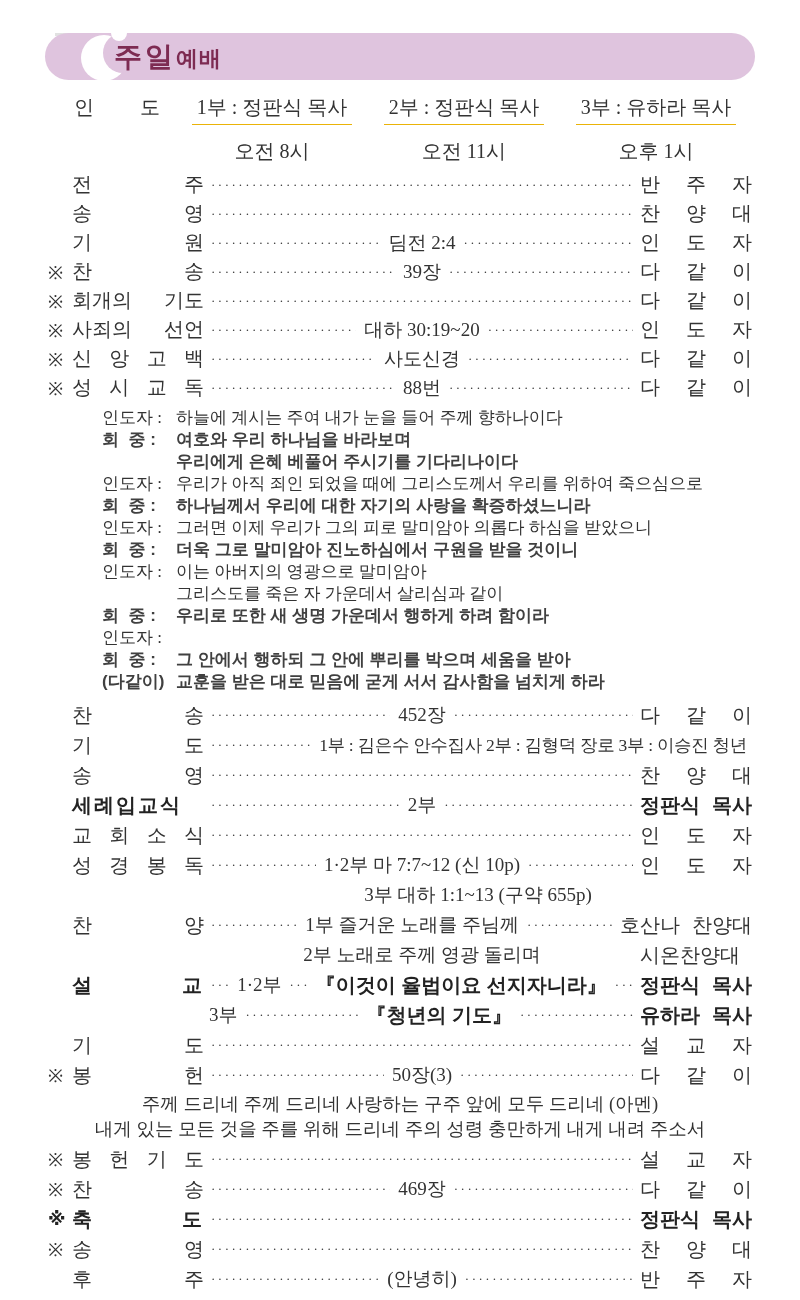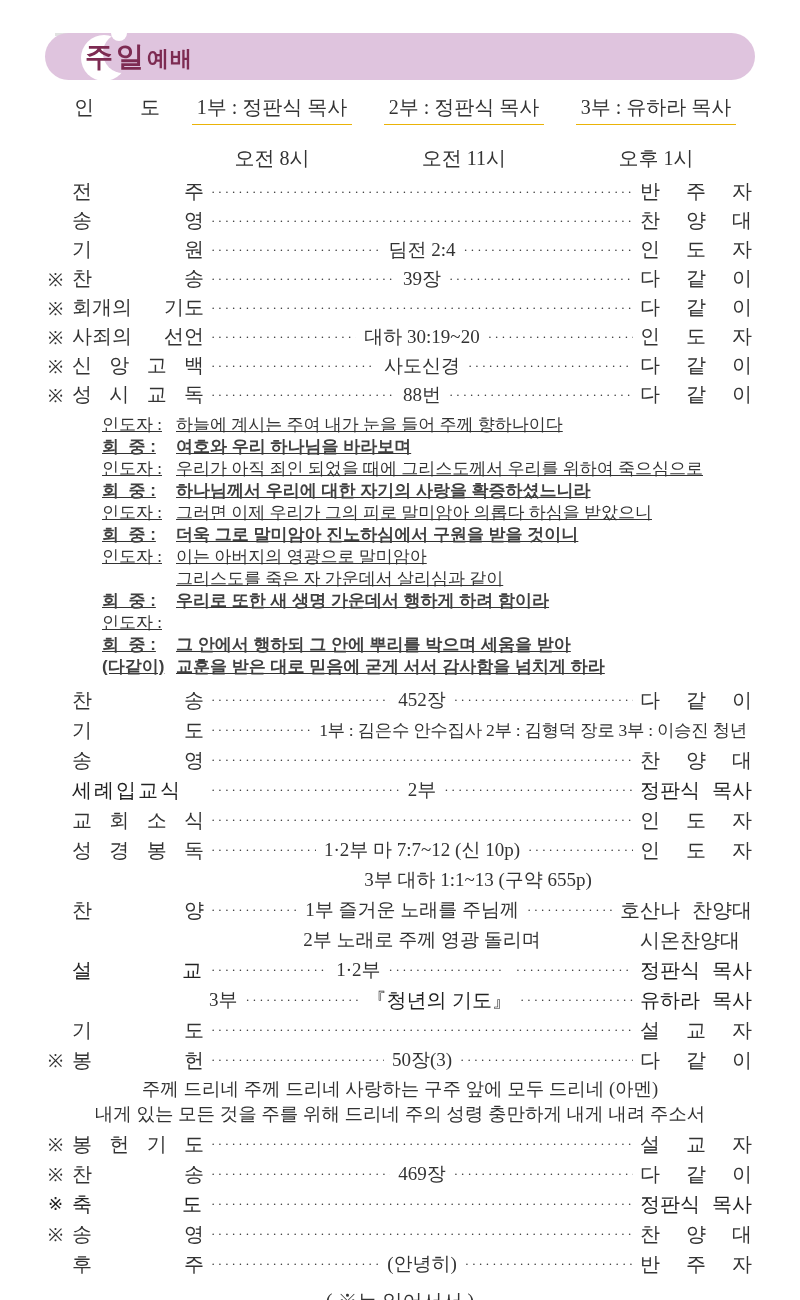--- a/index.html
+++ b/index.html
@@ -16,53 +16,53 @@
   
   .banner{
     position:relative;margin:33px 45px 0 45px;height:47px;
     border-radius:26px;display:flex;align-items:center;
   }
   .deco{position:absolute;border-radius:50%;}
   .d1{left:36px;top:2px;width:46px;height:46px;background:#ffffff;z-index:1;}
   .d2{left:58px;top:0px;width:40px;height:40px;z-index:2;}
   .d3{left:66px;top:-8px;width:16px;height:16px;background:#ffffff;z-index:3;}
   .banner-title{
-    position:relative;z-index:4;margin-left:40px;
+    position:relative;z-index:4;margin-left:69px;
     font-family:"Liberation Sans","DejaVu Sans",sans-serif;font-weight:bold;
     font-size:28px;letter-spacing:3px;
   }
   .banner-title .sub{font-size:22px;letter-spacing:1px;}
   
   .content{padding:0 48px;}
   .leader{display:flex;align-items:flex-start;margin-top:14px;margin-bottom:5px;font-size:20px;}
   .leader-label{width:86px;margin-left:26px;text-align:justify;text-align-last:justify;}
   .svcs{flex:1;display:flex;margin-left:16px;}
   .svc{flex:1;text-align:center;padding:0 7px;}
   .svc-name{display:inline-block;border-bottom:1px solid #eab308;padding:0 5px 3px 5px;white-space:nowrap;}
-  .svc-time{margin-top:20px;}
+  .svc-time{margin-top:13px;}
   
   .row{display:flex;align-items:center;height:29px;font-size:20px;}
   .sec2 .row{height:30px;}
   .star{width:24px;flex:none;font-size:18px;}
   .lbl{width:132px;flex:none;text-align:justify;text-align-last:justify;}
-  .b{font-family:"Liberation Sans","DejaVu Sans",sans-serif;font-weight:normal;color:#222;}
+  .b{font-family:"Liberation Sans","DejaVu Sans",sans-serif;font-weight:bold;color:#222;}
   .lbl.b{letter-spacing:2px;}
   .mid{flex:1;display:flex;align-items:center;min-width:0;padding:0 2px;}
   .mid.center{justify-content:center;}
   .dots{
     flex:1 1 0;min-width:8px;overflow:hidden;white-space:nowrap;
     font-size:13px;letter-spacing:2.5px;color:#3d3d3d;margin:0 5px;
   }
   .mtx{white-space:nowrap;padding:0 3px;font-size:19px;}
   .mtx.b{font-size:20px;}
   .mtx.s{font-size:17.5px;letter-spacing:-0.3px;}
   .rgt{width:112px;flex:none;text-align:justify;text-align-last:justify;}
   .rgt.w{width:132px;}
   
-  .reading{margin:5px 0 7px 54px;font-size:17px;line-height:22px;text-decoration:underline;}
+  .reading{margin:5px 0 7px 54px;font-size:17px;line-height:22px;}
   .rl{display:flex;}
   .rl .sp{width:74px;flex:none;white-space:pre;}
   .rl .tx{flex:1;}
   .rl.bold{font-family:"Liberation Sans","DejaVu Sans",sans-serif;font-weight:bold;color:#404040;}
   
   .hymn{text-align:center;font-size:18.5px;line-height:25px;margin:2px 0 2px 0;}
   .footnote{text-align:center;font-size:20px;margin-top:9px;}
 </style>
 </head>
 <body>
@@ -176,20 +176,21 @@
         <div class="rl">
           <span class="sp">인도자 :</span>
           <span class="tx">하늘에 계시는 주여 내가 눈을 들어 주께 향하나이다</span>
         </div>
         <div class="rl bold">
           <span class="sp">회  중 :</span>
           <span class="tx">여호와 우리 하나님을 바라보며</span>
         </div>
         <div class="rl bold">
           <span class="sp"></span>
+          <span class="tx">우리에게 은혜 베풀어 주시기를 기다리나이다</span>
         </div>
         <div class="rl">
           <span class="sp">인도자 :</span>
           <span class="tx">우리가 아직 죄인 되었을 때에 그리스도께서 우리를 위하여 죽으심으로</span>
         </div>
         <div class="rl bold">
           <span class="sp">회  중 :</span>
           <span class="tx">하나님께서 우리에 대한 자기의 사랑을 확증하셨느니라</span>
         </div>
         <div class="rl">
@@ -304,20 +305,21 @@
           </span>
           <span class="rgt">시온찬양대</span>
         </div>
         <div class="row">
           <span class="star b"></span>
           <span class="lbl b">설 교</span>
           <span class="mid">
             <span class="dots">································································································································································</span>
             <span class="mtx">1·2부</span>
             <span class="dots">································································································································································</span>
+            <span class="mtx b">『이것이 율법이요 선지자니라』</span>
             <span class="dots">································································································································································</span>
           </span>
           <span class="rgt b">정판식 목사</span>
         </div>
         <div class="row sub">
           <span class="star"></span>
           <span class="lbl"></span>
           <span class="mid">
             <span class="mtx">3부</span>
             <span class="dots">································································································································································</span>

